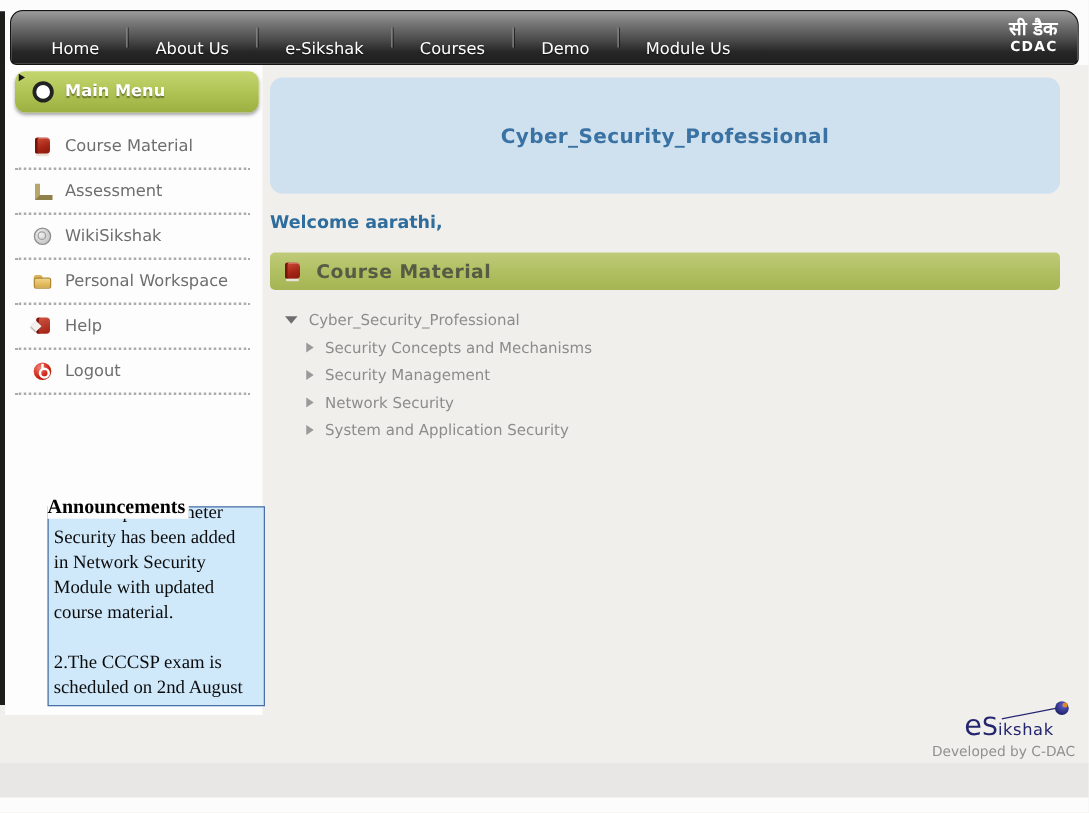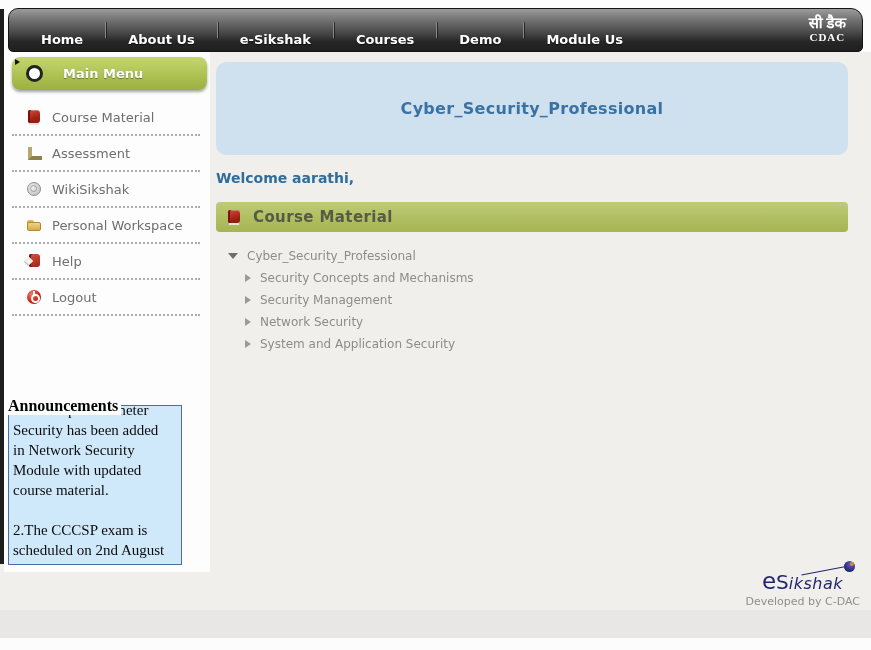--- a/index.html
+++ b/index.html
@@ -14,34 +14,34 @@
   .footer-band{position:absolute;left:0;top:610px;width:871px;height:28px;background:#e9e7e5;}
   
   .nav{
     position:absolute;left:8px;top:8px;width:855px;height:44px;
     background:linear-gradient(180deg,#9c9c9c 0%,#787878 22%,#4a4a4a 55%,#262626 78%,#1f1f1f 100%);
     border:1px solid #141414;border-radius:10px 12px 5px 5px;
     box-sizing:border-box;display:flex;align-items:center;
   }
   .nav ul{list-style:none;margin:0 0 0 10px;padding:0;display:flex;align-items:center;height:100%;}
   .nav li{
-    color:#fff;font-size:13px;font-weight:bold;padding:0 22px;cursor:pointer;
+    color:#fff;font-size:13px;font-weight:normal;padding:0 22px;cursor:pointer;
     text-shadow:0 1px 1px rgba(0,0,0,.6);white-space:nowrap;margin-top:18px;
   }
   .nav-sep{width:1px;height:16px;background:#8a8a8a;box-shadow:1px 0 0 rgba(0,0,0,.55);}
-  .nav-logo{margin-left:auto;margin-right:16px;text-align:center;color:#fff;line-height:1.05;font-family:Liberation Serif, serif;}
+  .nav-logo{margin-left:auto;margin-right:16px;text-align:right;color:#fff;line-height:1.05;}
   .nav-logo .hindi{display:block;font-size:15px;font-weight:bold;}
   .nav-logo .latin{display:block;font-size:11px;font-weight:bold;letter-spacing:1px;}
   
   .sidebar-panel{position:absolute;left:4px;top:52px;width:206px;height:520px;background:#fdfdfd;}
   .mm-header{
     position:absolute;left:12px;top:57px;width:195px;height:33px;box-sizing:border-box;
     background:linear-gradient(180deg,#c4d56f 0%,#aec253 55%,#9cb041 100%);
     border-radius:8px;box-shadow:0 2px 3px rgba(0,0,0,.35);
-    display:flex;align-items:center;padding-left:14px;gap:20px;
+    display:flex;align-items:center;padding-left:14px;gap:9px;
   }
   .mm-header .label{color:#fff;font-size:13px;font-weight:bold;text-shadow:0 1px 1px rgba(0,0,0,.4);}
   .menu{position:absolute;left:12px;top:100px;width:188px;}
   .menu-item{
     display:flex;align-items:center;gap:9px;height:24px;padding:5px 0 5px 14px;cursor:pointer;
     border-bottom:2px dotted #ababab;
   }
   .menu-item .label{font-size:13px;color:#6e6e6e;}
   
   .ic{display:inline-block;position:relative;width:17px;height:17px;flex:0 0 17px;}
@@ -71,21 +71,21 @@
   .ic-helpbook::before{content:"";position:absolute;left:3px;top:1px;width:11px;height:13px;
     background:linear-gradient(160deg,#d05543,#a02113);border-radius:2px 3px 3px 2px;box-shadow:inset 2px 0 0 #7a120a;}
   .ic-helpbook::after{content:"";position:absolute;left:0;top:5px;width:6px;height:6px;background:#f4f2ee;
     transform:rotate(45deg);box-shadow:0 1px 1px rgba(0,0,0,.3);}
   .ic-power::before{content:"";position:absolute;left:1px;top:1px;width:14px;height:14px;border-radius:50%;
     background:radial-gradient(circle at 35% 30%,#f08074,#cf2315 55%,#8e0e03 100%);}
   .ic-power::after{content:"";position:absolute;left:5px;top:5px;width:5px;height:5px;box-sizing:content-box;
     border:2px solid #fff;border-radius:50%;}
   .ic-power .bar{position:absolute;left:7px;top:2px;width:2px;height:5px;background:#fff;z-index:1;}
   
-  .ann{position:absolute;left:8px;top:397px;width:174px;height:168px;}
+  .ann{position:absolute;left:38px;top:397px;width:174px;height:168px;}
   .ann-title{
     position:absolute;left:0;top:0;z-index:2;background:#fdfdfd;padding-right:3px;
     font-family:"Liberation Serif",serif;font-weight:bold;font-size:16px;color:#000;
   }
   .ann-box{
     position:absolute;left:0;top:8px;width:174px;height:160px;box-sizing:border-box;
     background:#cfe9fb;border:1px solid #4a6fa5;overflow:hidden;z-index:1;
   }
   .ann-body{
     margin:-6px 0 0 0;padding:0 4px;font-family:"Liberation Serif",serif;font-size:15px;
@@ -109,21 +109,21 @@
   .tree-children{margin-left:17px;}
   .tree-label{font-size:12px;color:#8c8c8c;cursor:pointer;}
   .tri-down{width:0;height:0;border-left:5px solid transparent;border-right:5px solid transparent;
     border-top:6px solid #6e6e6e;cursor:pointer;}
   .tri-right{width:0;height:0;border-top:4px solid transparent;border-bottom:4px solid transparent;
     border-left:6px solid #9a9a9a;cursor:pointer;}
   
   .brand{position:absolute;right:28px;top:568px;color:#23266e;white-space:nowrap;}
   .brand .b1{font-size:23px;}
   .brand .b2{font-size:20px;}
-  .brand .b3{font-size:16px;letter-spacing:.5px;font-style:italic;}
+  .brand .b3{font-size:13px;letter-spacing:.5px;}
   .brand-line{position:absolute;right:-6px;top:2px;width:48px;height:1px;background:#23266e;transform:rotate(-11deg);}
   .brand-globe{position:absolute;right:-12px;top:-7px;width:11px;height:11px;border-radius:50%;
     background:radial-gradient(circle at 60% 30%,#5a5ed0,#23266e 70%);}
   .brand-globe span{position:absolute;right:1px;top:1px;width:4px;height:4px;border-radius:50%;background:#e0882a;}
   .developed{position:absolute;right:11px;top:595px;font-size:11px;color:#8f8f8f;}
 </style>
 </head>
 <body>
 
 <div class="content-bg"></div>

